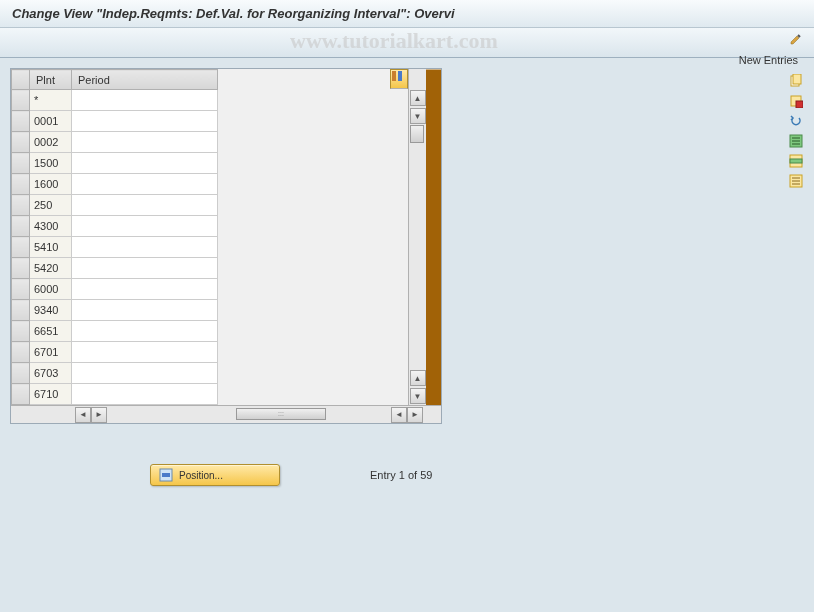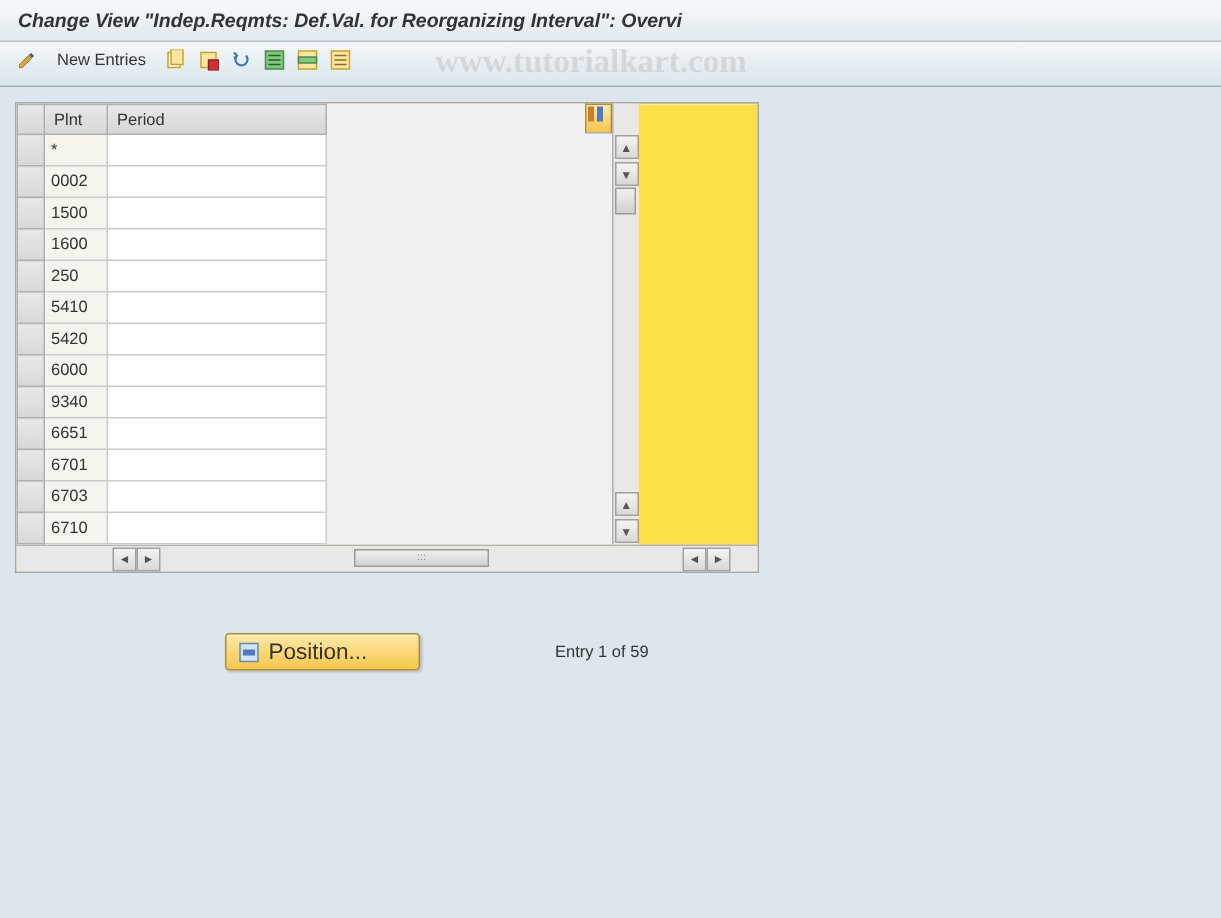--- a/index.html
+++ b/index.html
@@ -32,23 +32,24 @@
       font-style: normal;
       font-weight: bold;
       z-index: 100;
       pointer-events: none;
     }
     .toolbar {
       background: linear-gradient(to bottom, #f2f7fa 0%, #dae5ec 100%);
       border-bottom: 1px solid #9eb0bf;
       padding: 4px 10px;
       display: flex;
-      align-items: flex-start;
+      align-items: flex-end;
       gap: 6px;
       height: 30px;
+      flex-direction: column;
     }
     .toolbar-icon {
       width: 16px;
       height: 16px;
       display: inline-flex;
       align-items: center;
       justify-content: center;
       cursor: pointer;
     }
     .toolbar-btn {
@@ -59,23 +60,23 @@
       border-radius: 2px;
       cursor: pointer;
       font-size: 11px;
       color: #333;
     }
     .content-area {
       padding: 10px;
       background: #dce6ec;
     }
     .table-container {
-      background: #fde047;
+      background: #a16207;
       border: 1px solid #9caab6;
-      width: 496px;
+      width: 432px;
       position: relative;
       box-shadow: inset 1px 1px 0 rgba(255,255,255,0.5);
     }
     .table-scroll-wrap {
       display: flex;
     }
     .grid {
       border-collapse: collapse;
       background: #fff;
     }
@@ -207,21 +208,21 @@
     }
     .position-btn {
       background: linear-gradient(to bottom, #ffe9a8, #f5c64a);
       border: 1px solid #b08f2f;
       padding: 3px 20px 3px 8px;
       border-radius: 3px;
       display: inline-flex;
       align-items: center;
       gap: 6px;
       cursor: pointer;
-      font-size: 15px;
+      font-size: 10px;
       color: #333;
       box-shadow: inset 0 1px 0 rgba(255,255,255,0.5), 1px 1px 2px rgba(0,0,0,0.2);
       min-width: 130px;
     }
     .entry-text {
       font-size: 11px;
       color: #333;
     }
     .spacer-col {
       width: 190px;
@@ -302,36 +303,46 @@
           </tr>
         </thead>
         <tbody id="grid-body">
             <tr>
               <td class="rowsel"></td>
               <td class="plnt-cell">*</td>
               <td class="period-cell"></td>
             </tr>
             <tr>
               <td class="rowsel"></td>
+              <td class="plnt-cell">0001</td>
+              <td class="period-cell"></td>
+            </tr>
+            <tr>
+              <td class="rowsel"></td>
               <td class="plnt-cell">0002</td>
               <td class="period-cell"></td>
             </tr>
             <tr>
               <td class="rowsel"></td>
               <td class="plnt-cell">1500</td>
               <td class="period-cell"></td>
             </tr>
             <tr>
               <td class="rowsel"></td>
               <td class="plnt-cell">1600</td>
               <td class="period-cell"></td>
             </tr>
             <tr>
               <td class="rowsel"></td>
               <td class="plnt-cell">250</td>
+              <td class="period-cell"></td>
+            </tr>
+            <tr>
+              <td class="rowsel"></td>
+              <td class="plnt-cell">4300</td>
               <td class="period-cell"></td>
             </tr>
             <tr>
               <td class="rowsel"></td>
               <td class="plnt-cell">5410</td>
               <td class="period-cell"></td>
             </tr>
             <tr>
               <td class="rowsel"></td>
               <td class="plnt-cell">5420</td>

